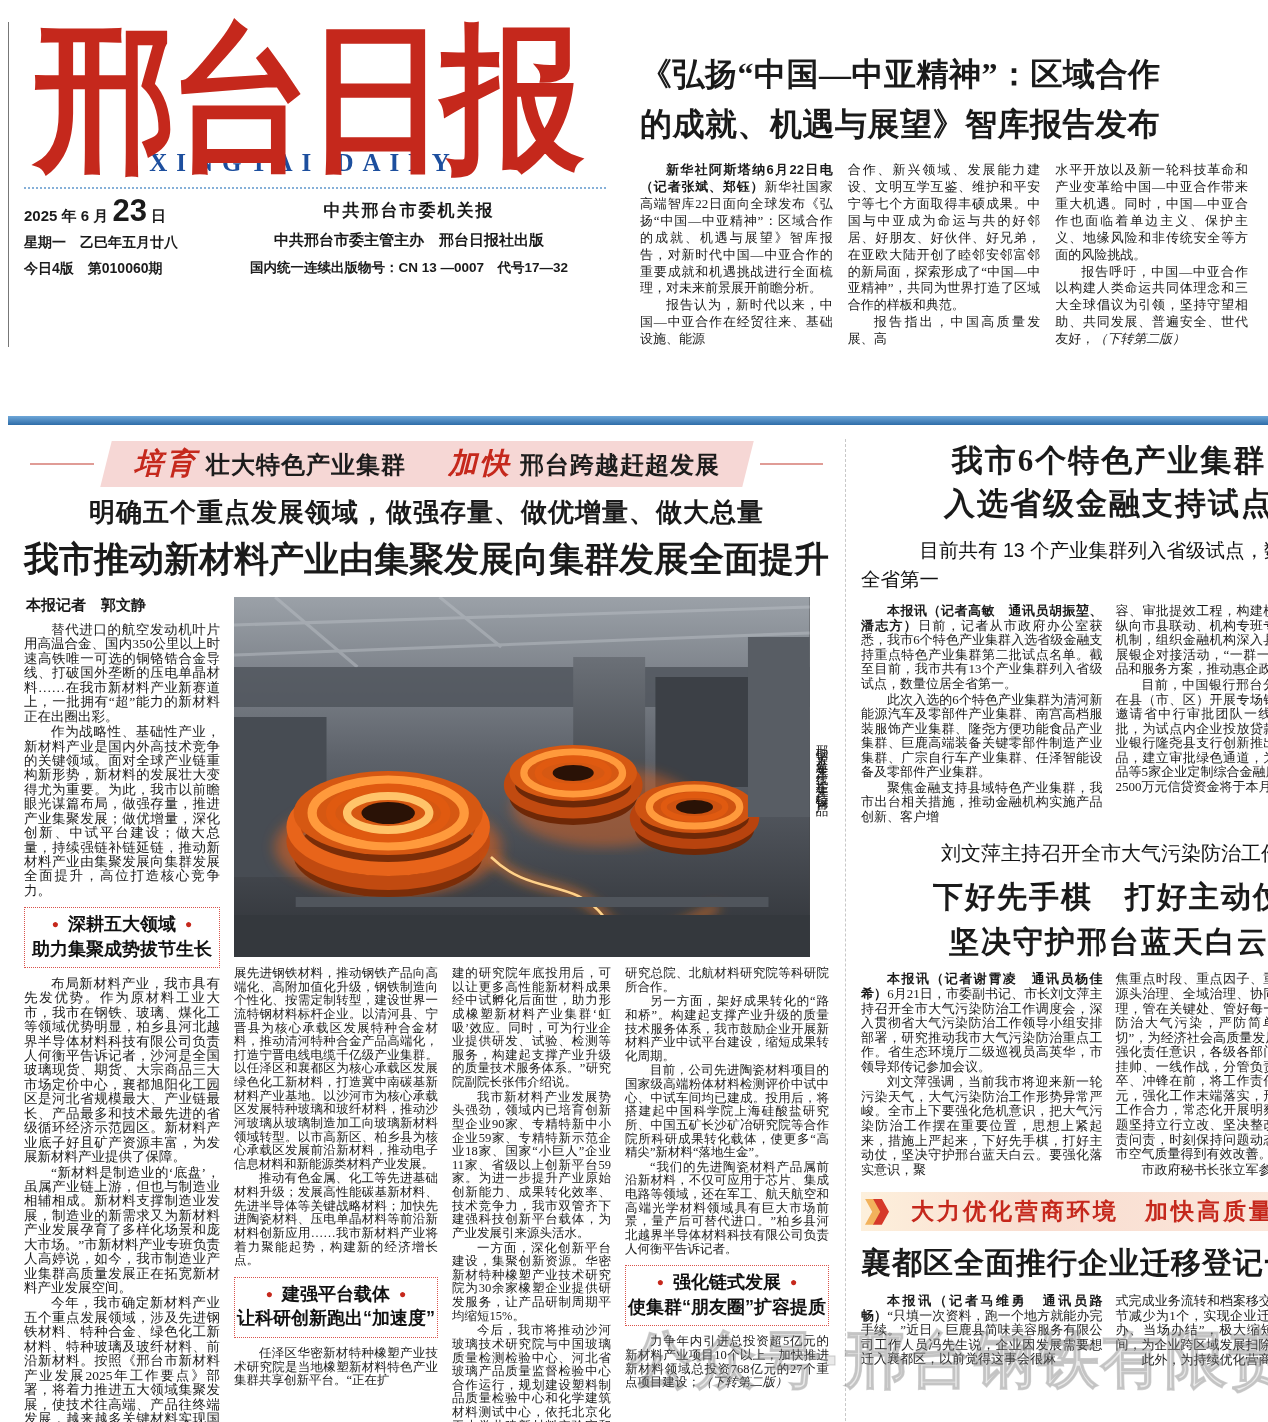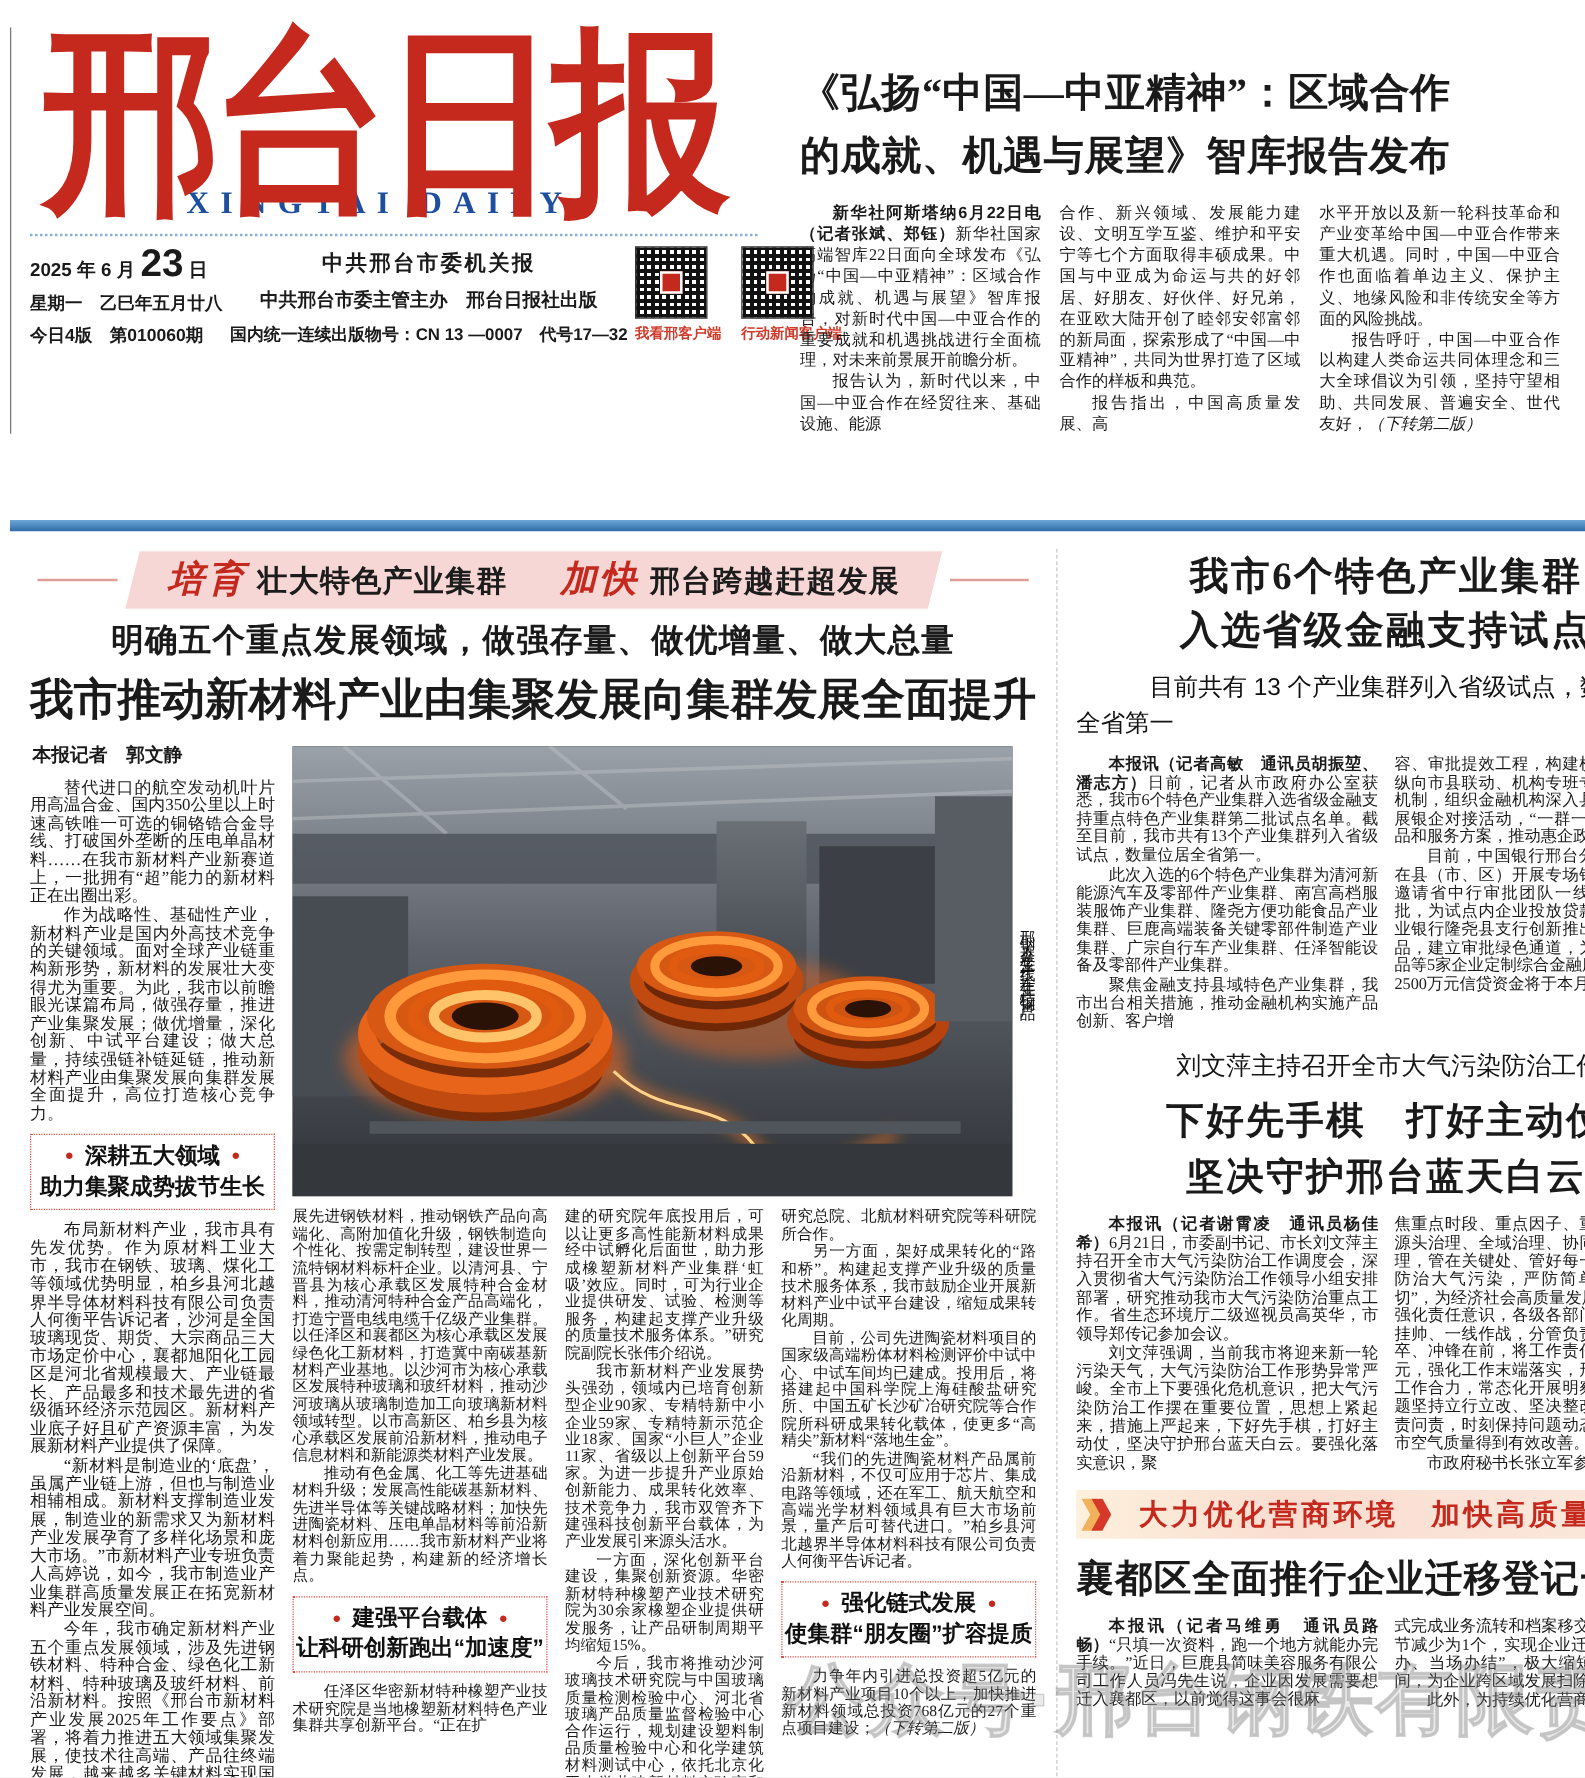--- a/index.html
+++ b/index.html
@@ -113,30 +113,20 @@
             <span class="date-day">23</span>
             <span>日</span>
           </div>
           <div class="date-l2">星期一　乙巳年五月廿八</div>
           <div class="date-l3">今日4版　第010060期</div>
         </div>
         <div class="info-org">
           <div class="org-l1">中共邢台市委机关报</div>
           <div class="org-l2">中共邢台市委主管主办　邢台日报社出版</div>
           <div class="org-l3">国内统一连续出版物号：CN 13 —0007　代号17—32</div>
-        </div>
-        <div class="info-qrs">
-          <div class="qr-wrap">
-            <div class="qr"></div>
-            <div class="qr-cap">我看邢客户端</div>
-          </div>
-          <div class="qr-wrap">
-            <div class="qr"></div>
-            <div class="qr-cap">行动新闻客户端</div>
-          </div>
         </div>
       </div>
     </div>
 
     <div class="header-right">
       <div class="top-headline">
         <div>《弘扬“中国—中亚精神”：区域合作</div>
         <div>的成就、机遇与展望》智库报告发布</div>
       </div>
       <div class="top-body">

